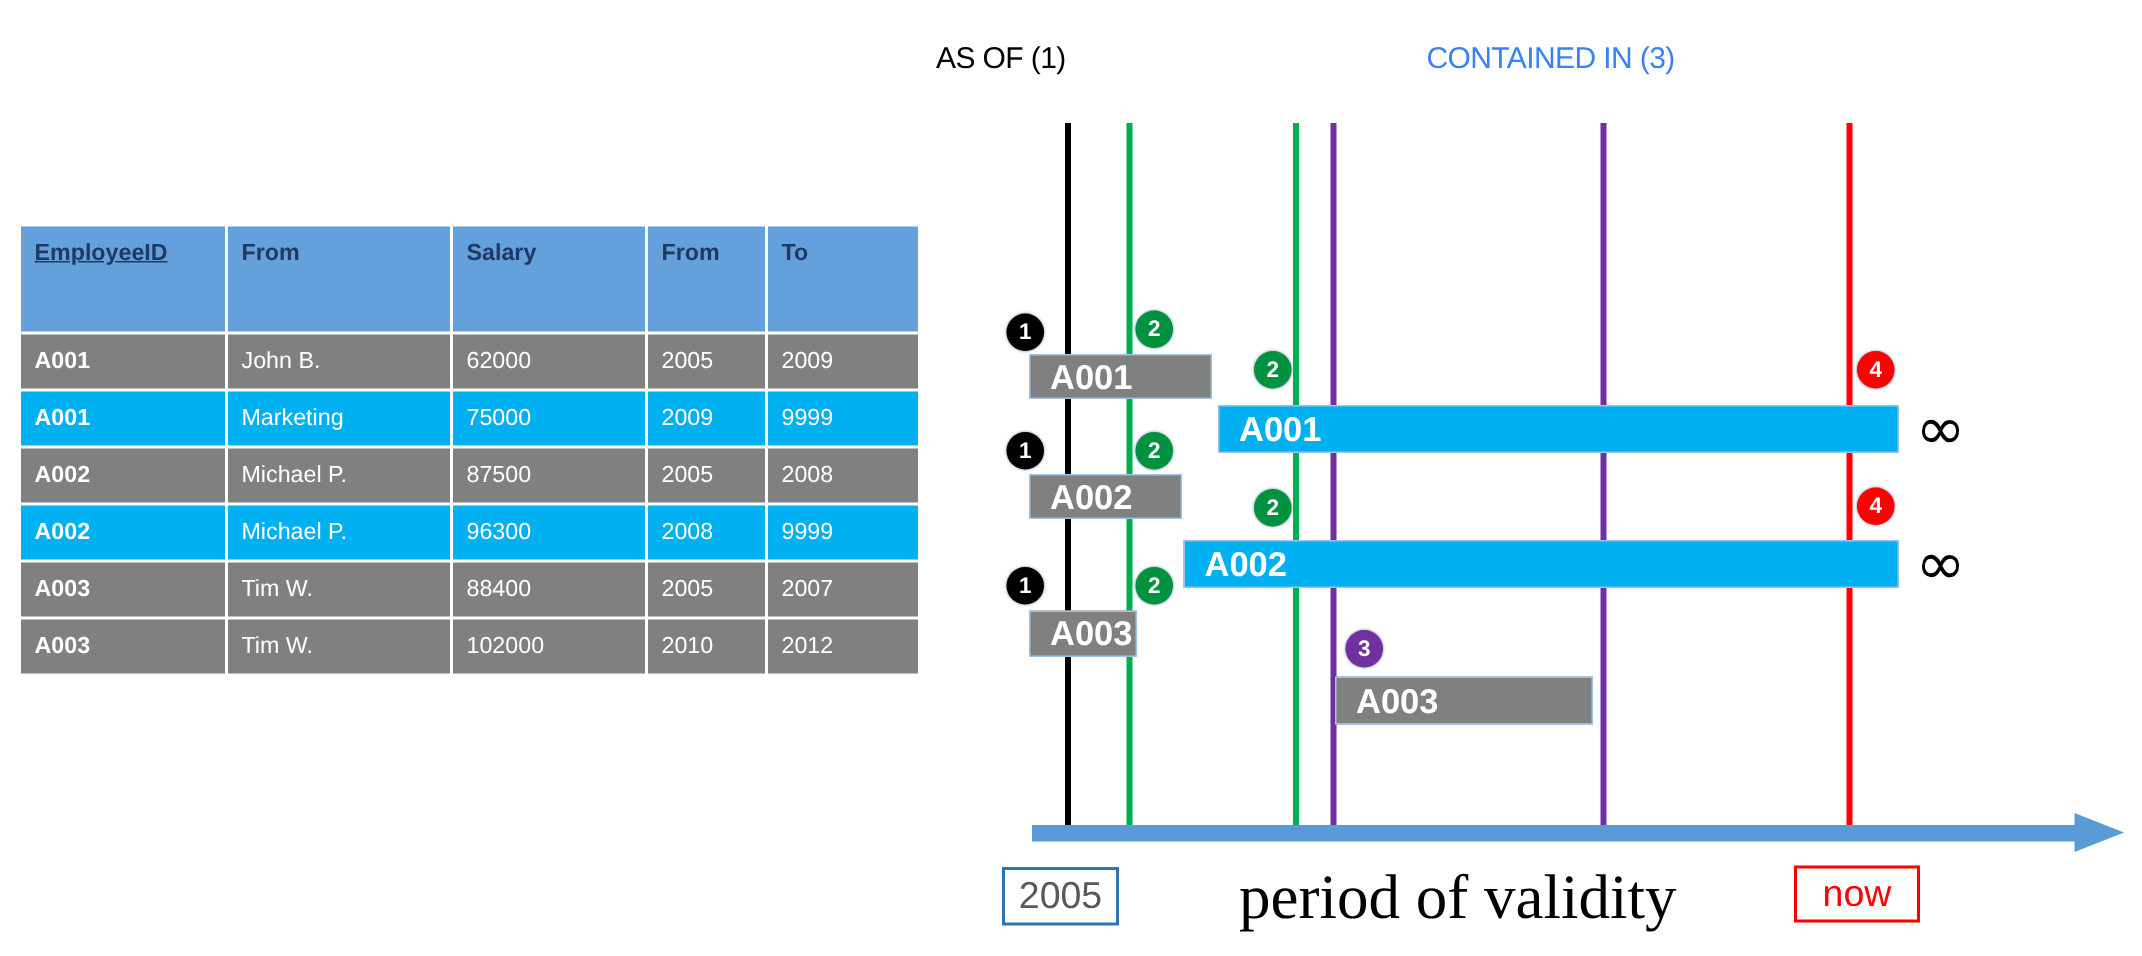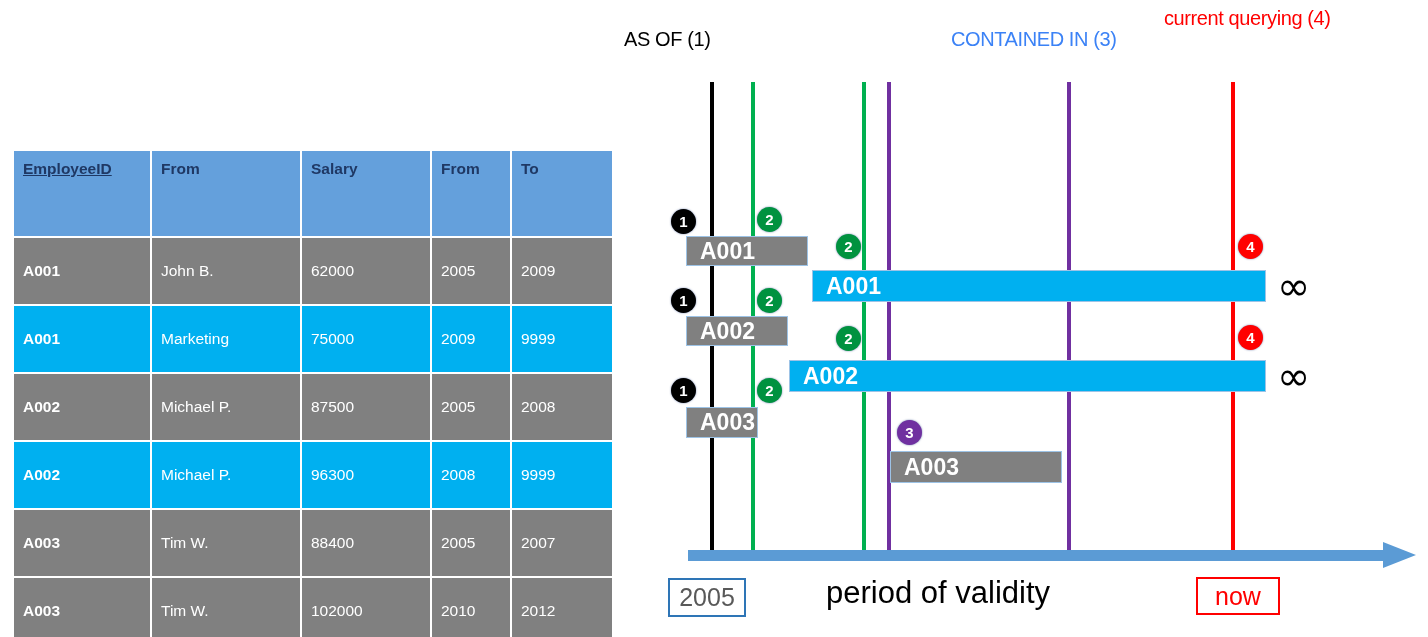--- a/index.html
+++ b/index.html
@@ -21,21 +21,21 @@
     left: 12px;
     top: 149px;
     width: 592px;
     border-collapse: separate;
     border-spacing: 2px;
     table-layout: fixed;
   }
   #employee-table th,
   #employee-table td {
     font-size: 15.5px;
-    padding: 22px 9px;
+    padding: 7px 9px;
     vertical-align: middle;
     overflow: hidden;
     white-space: nowrap;
   }
   #employee-table thead th {
     background: #64A0DC;
     color: #1F3864;
     font-weight: bold;
     text-align: left;
     height: 54px;
@@ -148,23 +148,23 @@
     font-family: "Liberation Sans", sans-serif;
   }
   #tag-2005 { left: 668px; top: 578px; width: 78px; height: 39px;
               border: 2px solid #2E75B6; color: #595959; }
   #tag-now  { left: 1196px; top: 577px; width: 84px; height: 38px;
               border: 2px solid #FF0000; color: #FF0000; }
 
   #axis-caption {
     position: absolute;
     left: 826px; top: 575px;
-    font-size: 31px;
+    font-size: 42px;
     color: #000000;
-    font-family: Liberation Sans, sans-serif;
+    font-family: Liberation Serif, serif;
     white-space: nowrap;
   }
 </style>
 </head>
 <body>
 
 <table id="employee-table">
   <colgroup>
     <col class="col-id">
       <col class="col-name">
@@ -225,21 +225,20 @@
       <td>2012</td>
     </tr>
   </tbody>
 </table>
 
 <div id="diagram">
 
   <div class="legend" id="legend-asof">AS OF (1)</div>
   <div class="legend" id="legend-contained">CONTAINED IN (3)</div>
   <div class="legend" id="legend-current">
-    <div>current querying (4)</div>
   </div>
 
   <div class="vline" style="left:710px;  background:#000000;"></div>
   <div class="vline" style="left:751px;  background:#00B050;"></div>
   <div class="vline" style="left:862px;  background:#00B050;"></div>
   <div class="vline" style="left:887px;  background:#7030A0;"></div>
   <div class="vline" style="left:1067px; background:#7030A0;"></div>
   <div class="vline" style="left:1231px; background:#FF0000;"></div>
 
   <div class="badge b1" style="left:671px; top:209px;">1</div>

